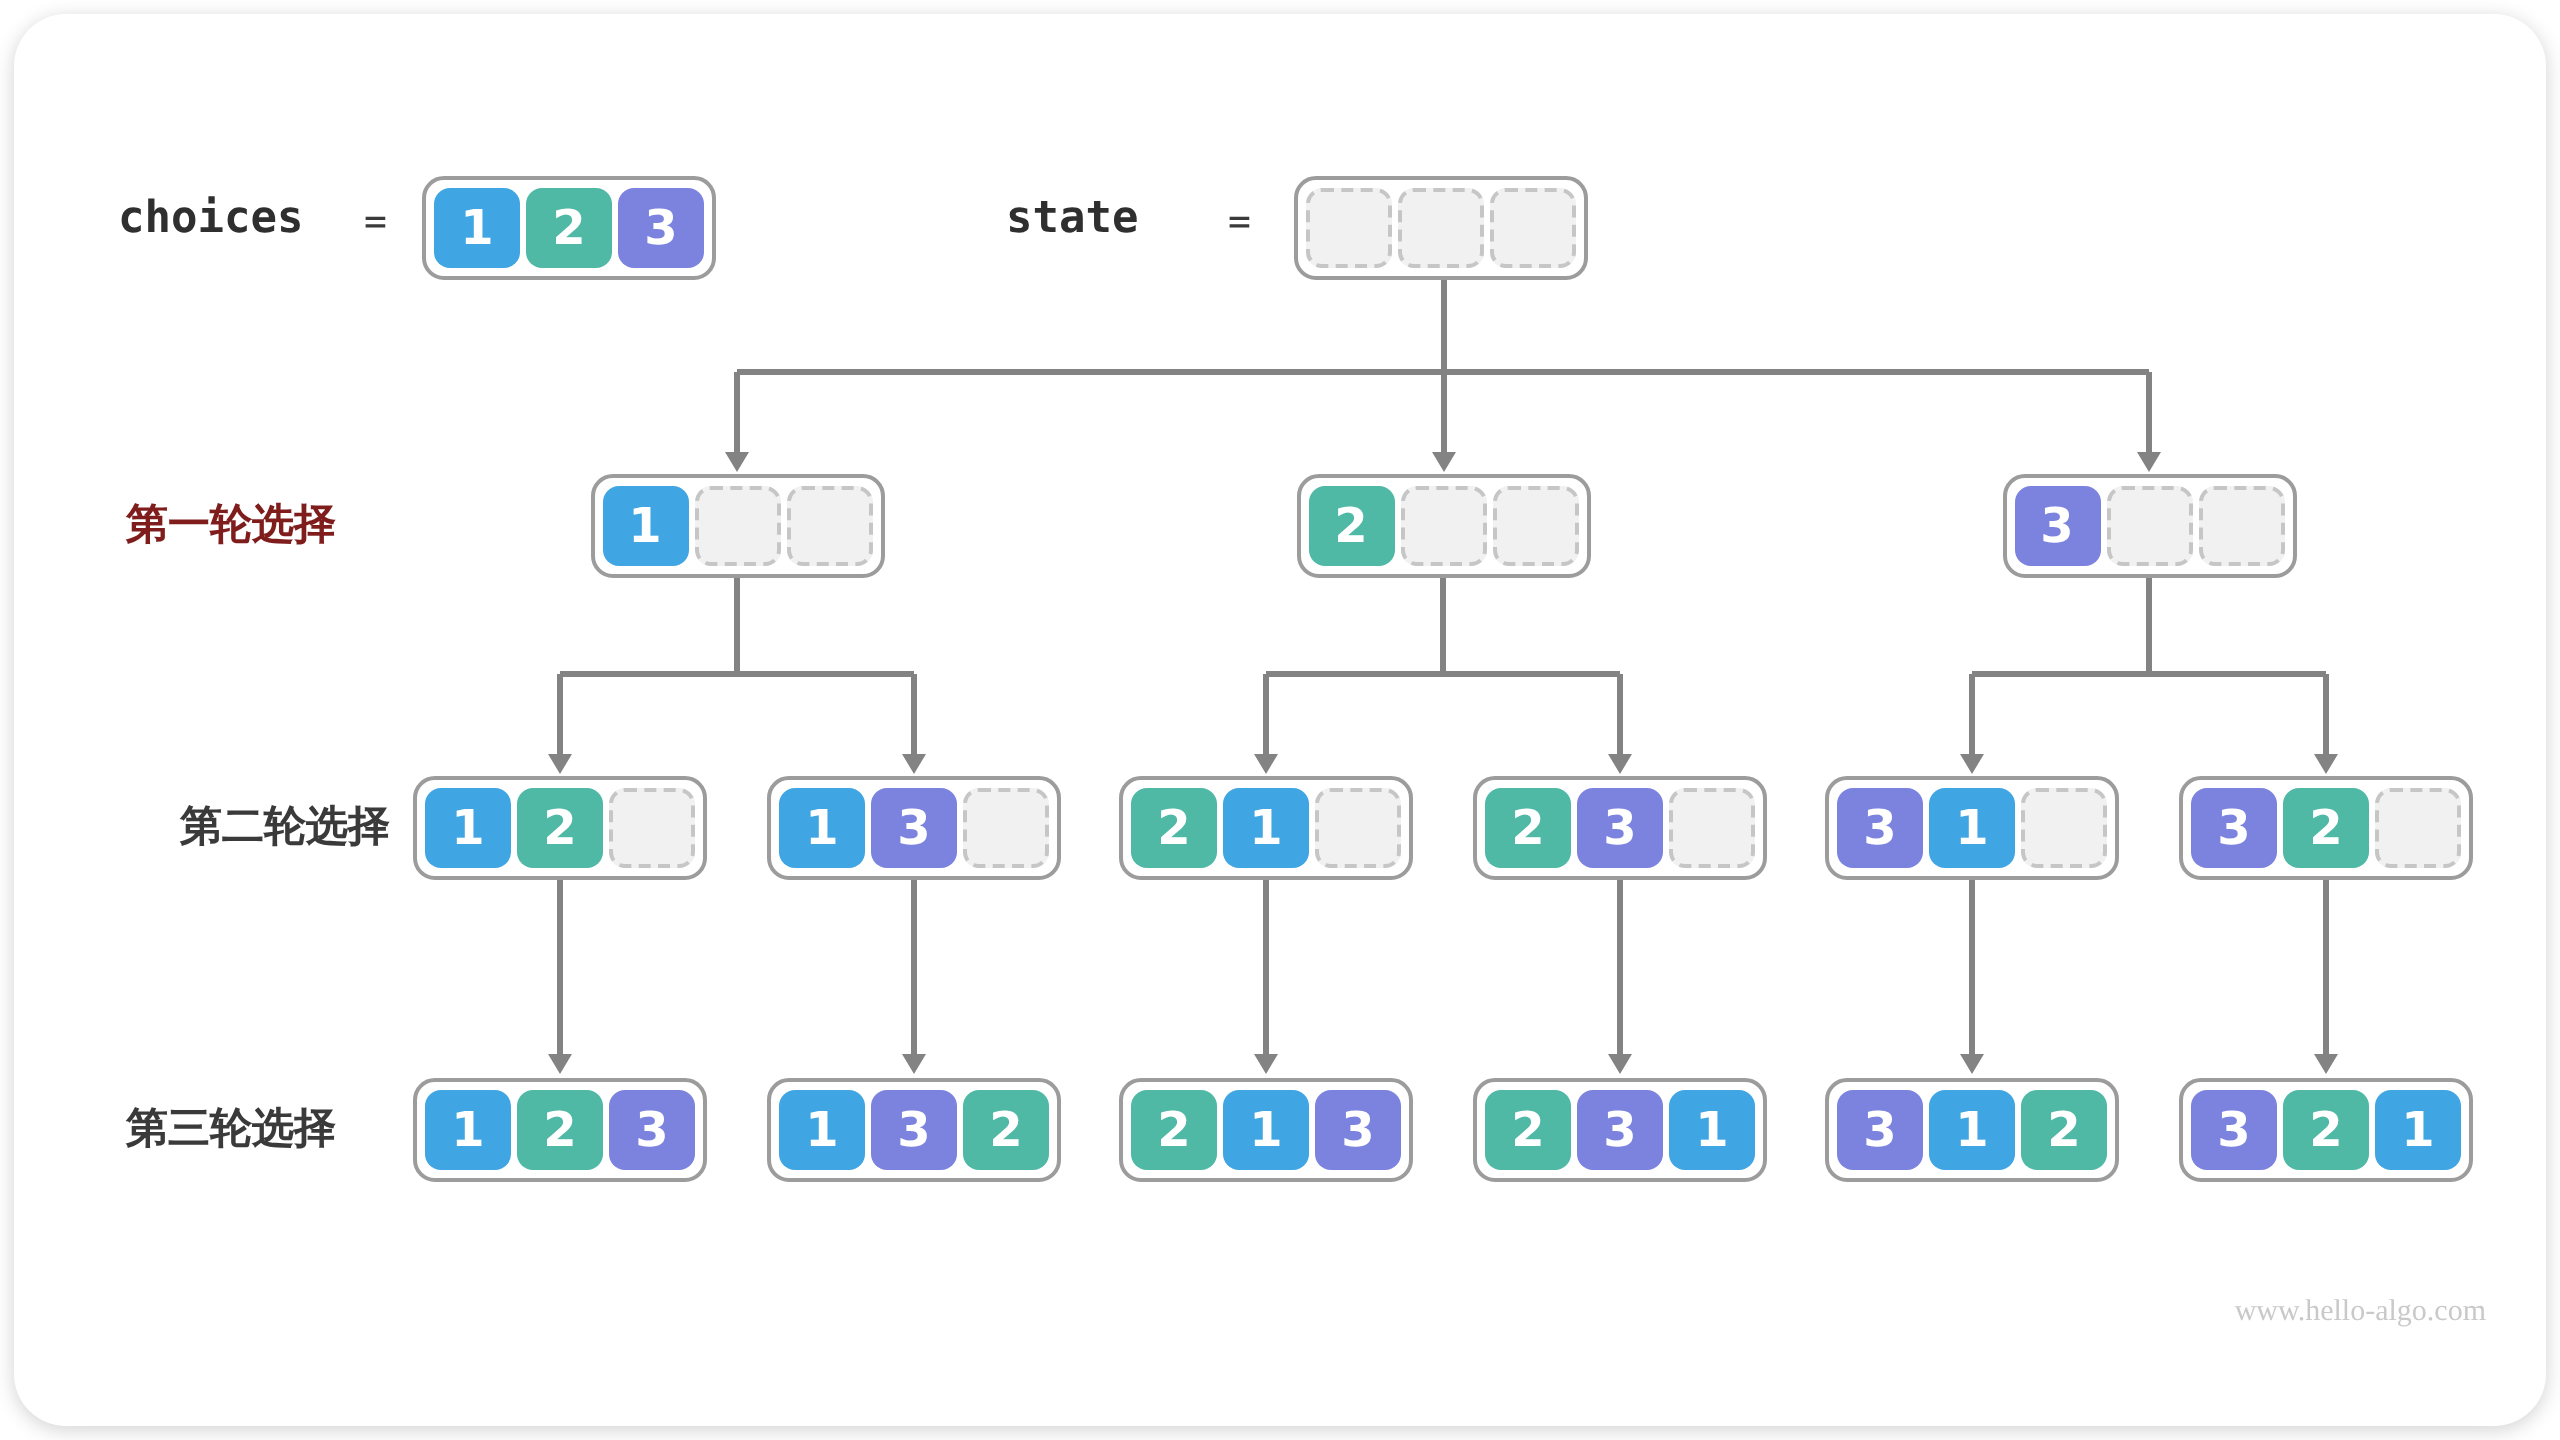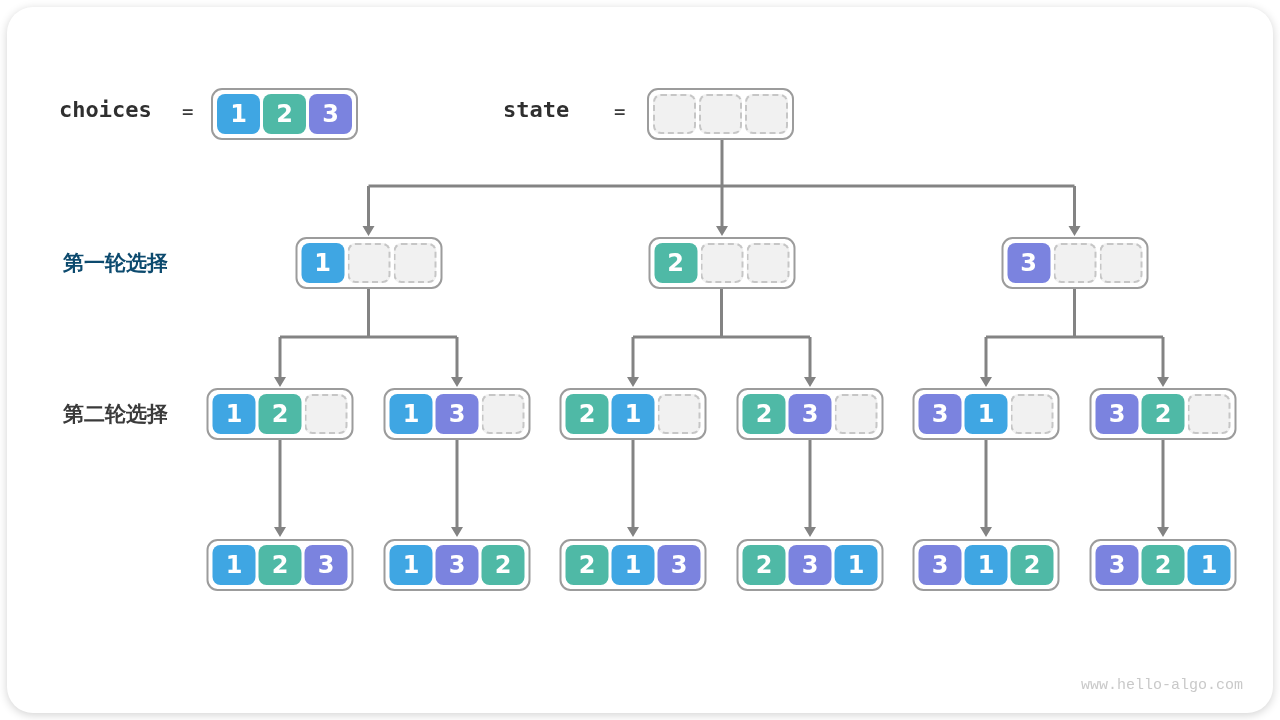--- a/index.html
+++ b/index.html
@@ -44,22 +44,22 @@
     display:flex;align-items:center;justify-content:center;
     font-family:"DejaVu Sans", sans-serif;
     font-weight:bold;font-size:24px;color:#ffffff;
     flex:0 0 auto;
   }
   .cell.empty{
     background:#f1f1f1;
     border:2px dashed #c6c6c6;
   }
   .watermark{
-    position:absolute;right:37px;top:677px;
-    font-family:Liberation Mono, monospace;
+    position:absolute;right:37px;top:648px;
+    font-family:Liberation Serif, serif;
     font-size:15px;color:#c9c9c9;white-space:nowrap;
   }
 </style>
 </head>
 <body>
 
 <div class="card"></div>
 
 <svg class="layer" id="connector-layer" viewBox="0 0 1280 720" width="1280" height="720">
     <path d="M722 136 V186 M368.5 186 H1074.5 M368.5 186 V228 M722 186 V228 M1074.5 186 V228 M368.5 289 V337 M280 337 H457 M280 337 V379 M457 337 V379 M721.5 289 V337 M633 337 H810 M633 337 V379 M810 337 V379 M1074.5 289 V337 M986 337 H1163 M986 337 V379 M1163 337 V379 M280 440 V529 M457 440 V529 M633 440 V529 M810 440 V529 M986 440 V529 M1163 440 V529 " fill="none" stroke="#838383" stroke-width="3"></path>
@@ -77,22 +77,23 @@
     </div>
 
   <div class="mono-label" style="left:503px;top:97px">state</div>
   <div class="equals" style="left:614px;top:100px">=</div>
   <div class="abox" style="left:647px;top:88px">
       <div class="cell empty" style="background: rgb(241, 241, 241); border-color: rgb(198, 198, 198);"></div>
       <div class="cell empty" style="background: rgb(241, 241, 241); border-color: rgb(198, 198, 198);"></div>
       <div class="cell empty" style="background: rgb(241, 241, 241); border-color: rgb(198, 198, 198);"></div>
     </div>
 
-  <div class="row-label" style="top: 237px; color: #0c4a6e;">第一轮选择</div>
-  <div class="row-label" style="top: 388px; color: rgb(58, 58, 58);">第二轮选择</div>
+  <div class="row-label" style="top: 237px; color: #7f1d1d;">第一轮选择</div>
+  <div class="row-label" style="top: 388px; color: rgb(58, 58, 58); margin-left: 27px;">第二轮选择</div>
+  <div class="row-label" style="top: 539px; color: rgb(58, 58, 58);">第三轮选择</div>
 
   <div id="tree-layer">
       <div class="abox node" style="left: 368.5px; top: 237px; border-color: rgb(156, 156, 156);">
         <div class="cell filled" style="background: rgb(63, 166, 227); color: rgb(255, 255, 255);">1</div>
         <div class="cell empty" style="background: rgb(241, 241, 241); border-color: rgb(198, 198, 198);"></div>
         <div class="cell empty" style="background: rgb(241, 241, 241); border-color: rgb(198, 198, 198);"></div>
       </div>
       <div class="abox node" style="left: 721.5px; top: 237px; border-color: rgb(156, 156, 156);">
         <div class="cell filled" style="background: rgb(79, 185, 166); color: rgb(255, 255, 255);">2</div>
         <div class="cell empty" style="background: rgb(241, 241, 241); border-color: rgb(198, 198, 198);"></div>

